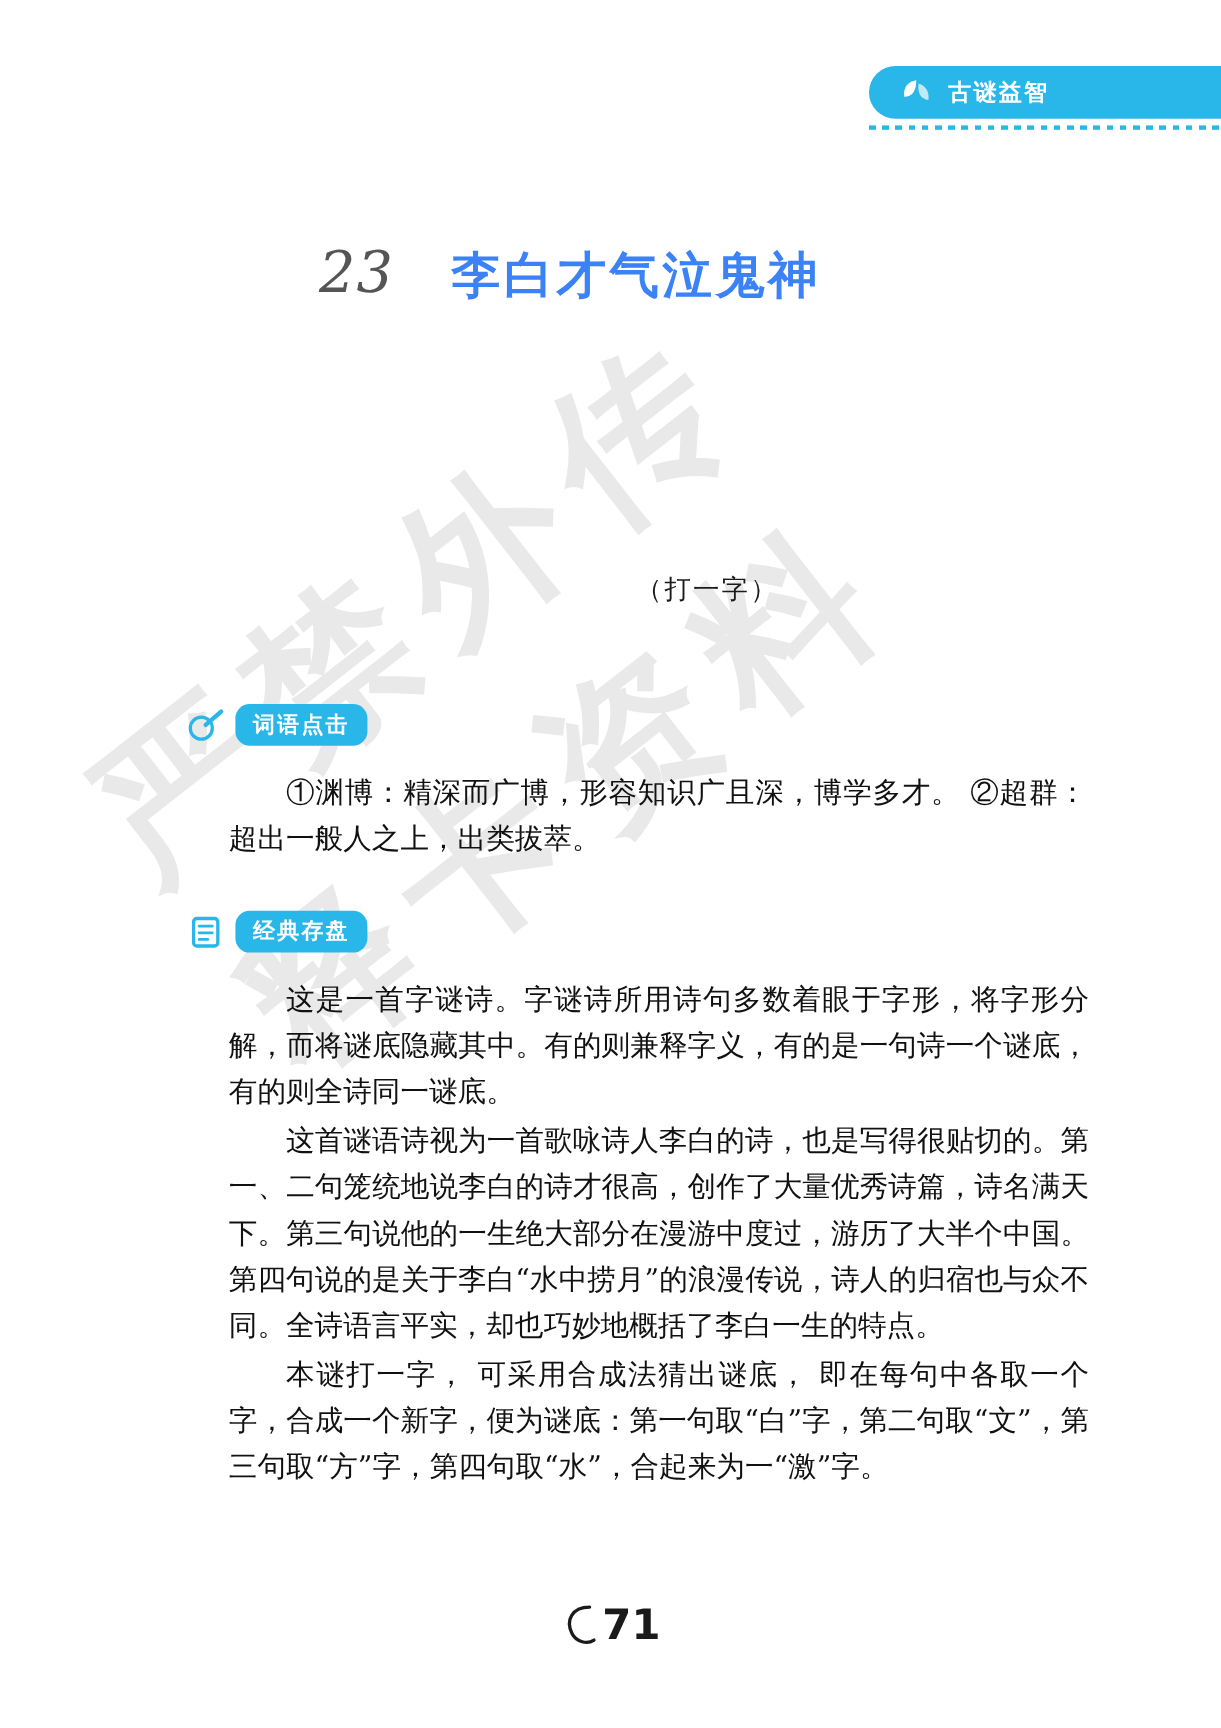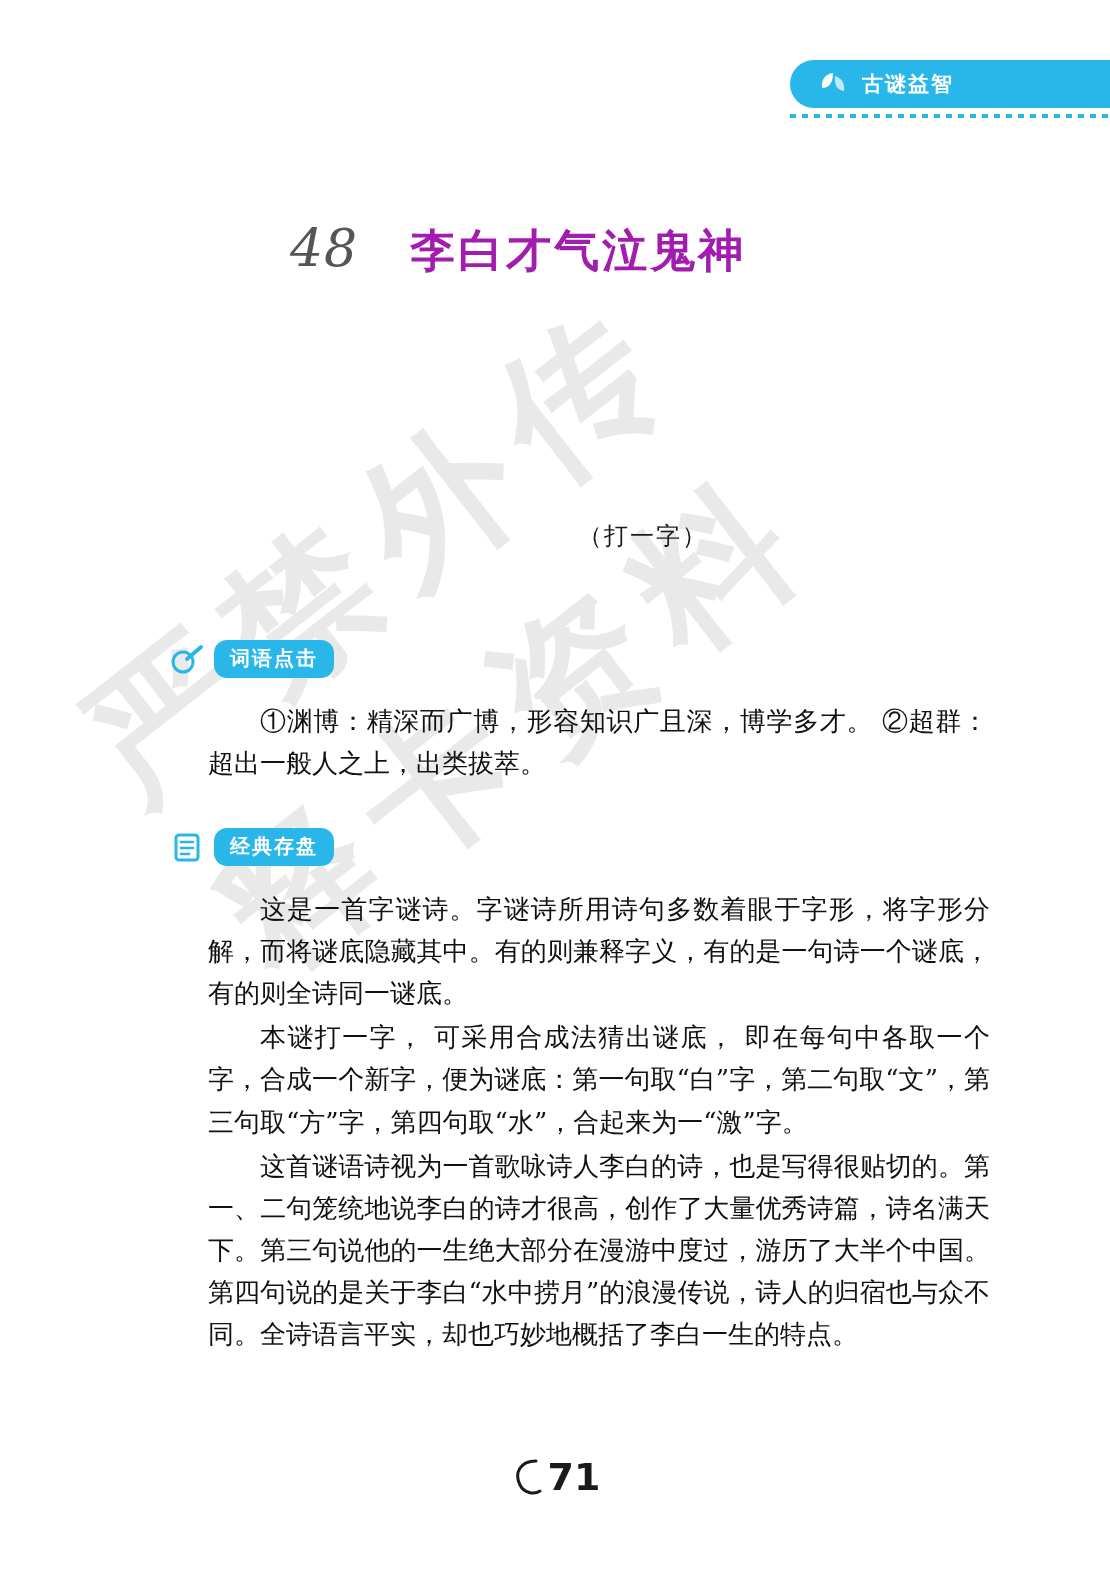--- a/index.html
+++ b/index.html
@@ -101,21 +101,21 @@
     font-style: italic;
     font-size: 52px;
     color: #555;
     letter-spacing: 1px;
   }
   .title-text {
     margin-left: 52px;
     font-size: 45px;
     font-weight: bold;
     letter-spacing: 3px;
-    color: #a21caf;
+    color: #3b82f6;
     font-family: "DejaVu Sans", sans-serif;
   }
 
   .poem {
     position: absolute;
     left: 400px;
     top: 300px;
     font-size: 34px;
     letter-spacing: 6px;
     line-height: 1.72;
@@ -210,21 +210,21 @@
       <svg viewBox="0 0 30 28" width="30" height="28">
         <path d="M15 3 C7 4 3 10 4 18 C11 18 15 13 15 3 Z" fill="#ffffff"></path>
         <path d="M17 6 C24 8 27 14 26 21 C19 20 16 15 17 6 Z" fill="#bfe9f8"></path>
       </svg>
     </span>
     <span class="header-title">古谜益智</span>
     <div class="header-dots"></div>
   </div>
 
   <div class="title-row">
-    <span class="title-num">48</span>
+    <span class="title-num">23</span>
     <span class="title-text">李白才气泣鬼神</span>
   </div>
 
   <div class="poem-hint">（打一字）</div>
 
   <div class="section-tag" style="left:170px; top:640px;">
     <span class="tag-icon">
       <svg viewBox="0 0 38 34" width="38" height="34">
         <circle cx="13" cy="20" r="10" fill="none" stroke="#29b7ea" stroke-width="3"></circle>
         <path d="M17 17 L31 5" stroke="#29b7ea" stroke-width="4" stroke-linecap="round"></path>
@@ -242,22 +242,22 @@
       <svg viewBox="0 0 38 34" width="38" height="34">
         <rect x="6" y="5" width="22" height="25" rx="3" fill="none" stroke="#29b7ea" stroke-width="3"></rect>
         <path d="M11 12 H23 M11 18 H23 M11 24 H19" stroke="#29b7ea" stroke-width="2.5" stroke-linecap="round"></path>
       </svg>
     </span>
     <span class="tag-pill">经典存盘</span>
   </div>
 
   <div class="body-text" style="left:168px; top:888px; width:782px;">
     <p class="indent">这是一首字谜诗。字谜诗所用诗句多数着眼于字形，将字形分解，而将谜底隐藏其中。有的则兼释字义，有的是一句诗一个谜底，有的则全诗同一谜底。</p>
+    <p class="indent">这首谜语诗视为一首歌咏诗人李白的诗，也是写得很贴切的。第一、二句笼统地说李白的诗才很高，创作了大量优秀诗篇，诗名满天下。第三句说他的一生绝大部分在漫游中度过，游历了大半个中国。第四句说的是关于李白“水中捞月”的浪漫传说，诗人的归宿也与众不同。全诗语言平实，却也巧妙地概括了李白一生的特点。</p>
     <p class="indent">本谜打一字， 可采用合成法猜出谜底， 即在每句中各取一个字，合成一个新字，便为谜底：第一句取“白”字，第二句取“文”，第三句取“方”字，第四句取“水”，合起来为一“激”字。</p>
-    <p class="indent">这首谜语诗视为一首歌咏诗人李白的诗，也是写得很贴切的。第一、二句笼统地说李白的诗才很高，创作了大量优秀诗篇，诗名满天下。第三句说他的一生绝大部分在漫游中度过，游历了大半个中国。第四句说的是关于李白“水中捞月”的浪漫传说，诗人的归宿也与众不同。全诗语言平实，却也巧妙地概括了李白一生的特点。</p>
   </div>
 
   <div class="footer">
     <span class="page-num-wrap">
       <span class="page-swirl">
         <svg viewBox="0 0 34 44" width="34" height="44">
           <path d="M26 6 C10 6 4 18 10 30 C14 38 24 40 30 36" fill="none" stroke="#1a1a1a" stroke-width="3" stroke-linecap="round"></path>
         </svg>
       </span>
       <span class="page-num">71</span>

